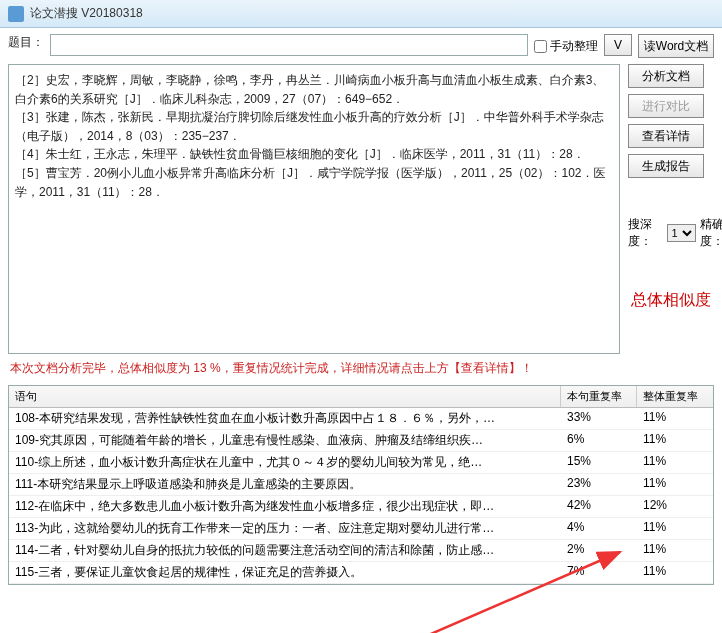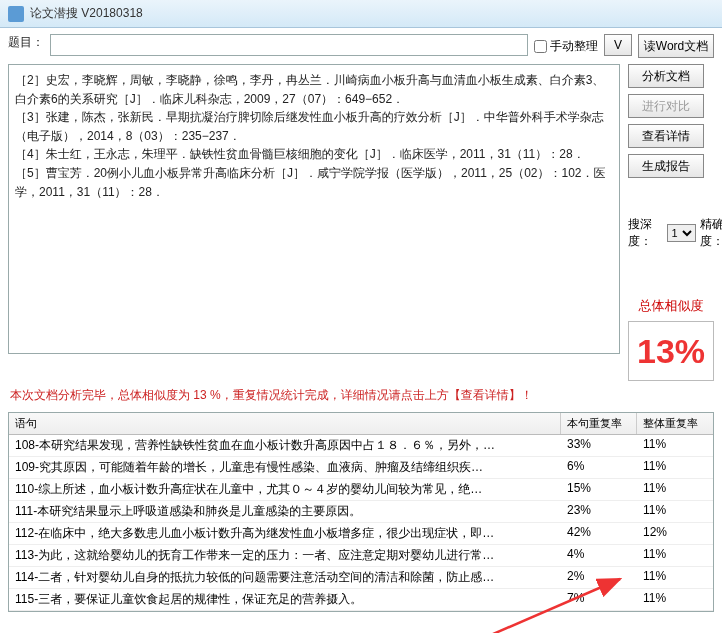--- a/index.html
+++ b/index.html
@@ -15,21 +15,21 @@
 .sidebtn.disabled{color:#999}
 .main{display:flex;padding:0 8px;gap:8px}
 .left{flex:1;display:flex;flex-direction:column}
 .textpane{border:1px solid #9aa;height:290px;padding:6px;font-size:12px;line-height:1.55;color:#222;overflow:hidden;font-family:"SimSun",serif;background:#fff;position:relative}
 .right{width:86px;display:flex;flex-direction:column;gap:6px;padding-top:0}
 .opts{font-size:12px;display:flex;flex-direction:row;gap:4px;margin-top:6px}
 .optrow{display:flex;align-items:center;gap:4px;justify-content:flex-end}
 .optrow select{width:40px;height:18px;font-size:11px;border:1px solid #888}
 .radio,.ck{display:flex;align-items:center;gap:4px;font-size:12px}
 .radio input,.ck input{margin:0}
-.simlbl{text-align:center;font-size:13px;color:#c00;margin-top:16px}
+.simlbl{text-align:center;font-size:16px;color:#c00;margin-top:9px}
 .simbox{border:1px solid #bbb;height:60px;display:flex;align-items:center;justify-content:center}
 .simval{font-size:34px;color:#e33;font-weight:bold}
 .status{color:#c22;font-size:12px;padding:6px 10px}
 .tablewrap{margin:2px 8px 0;border:1px solid #9aa}
 .thead{display:flex;background:linear-gradient(#f8f8f8,#eee);border-bottom:1px solid #bbb;font-size:11px}
 .th{padding:3px 6px;border-right:1px solid #ccc}
 .th1{flex:1}.th2{width:76px}.th3{width:76px;border-right:none}
 .tr{display:flex;font-size:12px;border-bottom:1px solid #eee}
 .td{padding:2px 6px;overflow:hidden;white-space:nowrap;text-overflow:ellipsis}
 .td1{flex:1}.td2{width:76px}.td3{width:76px}
@@ -84,23 +84,20 @@
       <label class="radio">
           <input type="radio" name="m" style="">
           <span>按字数分析</span>
         </label>
       <label class="ck">
           <input type="checkbox" style="">
           <span>不处理空格</span>
         </label>
     </div>
     <div class="simlbl">总体相似度</div>
-    <div class="simbox">
-      <span class="simval">13%</span>
-    </div>
   </div>
 </div>
 
 <svg class="arrow" width="722" height="633">
   <defs>
       <marker id="ah" markerWidth="10" markerHeight="8" refX="9" refY="4" orient="auto">
         <polygon points="0 0,10 4,0 8" fill="#e33"></polygon>
       </marker>
     </defs>
   <line x1="200" y1="380" x2="620" y2="198" stroke="#e33" stroke-width="2.5" marker-end="url(#ah)"></line>

